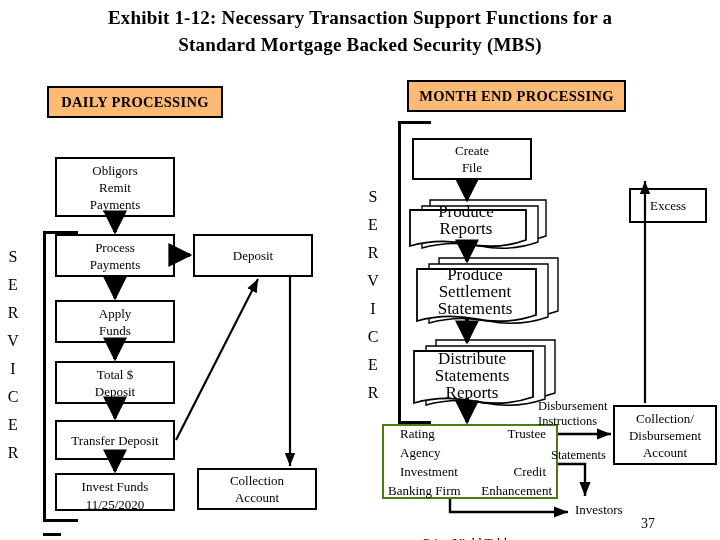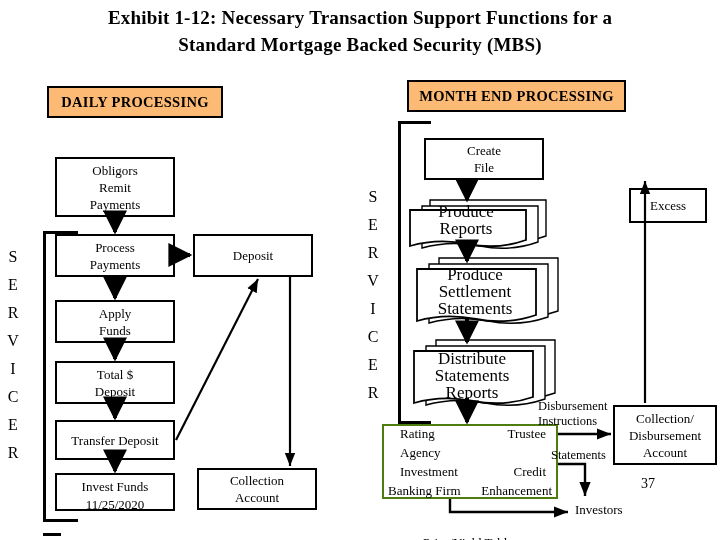--- a/index.html
+++ b/index.html
@@ -145,21 +145,21 @@
   <div class="box" style="left:55px;top:473px;width:120px;height:38px;justify-content:flex-start;padding-top:3px;">
     <span>Invest Funds</span>
   </div>
   <div class="lbl" style="left:55px;top:497px;width:120px;text-align:center;font-size:13px;">11/25/2020</div>
 
   <div class="box" style="left:197px;top:468px;width:120px;height:42px;">
     <span>Collection</span>
     <span>Account</span>
   </div>
 
-  <div class="box" style="left:424px;top:138px;width:120px;height:42px;">
+  <div class="box" style="left:412px;top:138px;width:120px;height:42px;">
     <span>Create</span>
     <span>File</span>
   </div>
 
   <div class="box" style="left:629px;top:144px;width:78px;height:35px;margin-top:44px;">
     <span>Excess</span>
   </div>
 
   <div class="docstack" style="left:408px;top:196px;width:140px;height:52px;">
     <svg width="140" height="52" viewBox="0 0 140 52">
@@ -230,21 +230,21 @@
     <div>Disbursement</div>
     <div>Instructions</div>
   </div>
 
   <div class="lbl" style="left:551px;top:448px;">Statements</div>
 
   <div class="lbl" style="left:575px;top:502px;font-size:13px;">Investors</div>
 
   <div class="lbl" style="left:423px;top:521px;font-size:13px;margin-top:14px;">Price/Yield Tables</div>
 
-  <div class="pagenum" style="left:641px;top:476px;">37</div>
+  <div class="pagenum" style="left:641px;top:516px;">37</div>
 
   <svg class="ov">
     <defs>
       <marker id="ah" markerWidth="7" markerHeight="7" refX="5.4" refY="3" orient="auto" markerUnits="strokeWidth">
         <path d="M0,0 L6,3 L0,6 z" fill="#000"></path>
       </marker>
       <marker id="ahs" markerWidth="8" markerHeight="8" refX="6" refY="3" orient="auto" markerUnits="strokeWidth">
         <path d="M0,0.6 L6,3 L0,5.4 z" fill="#000"></path>
       </marker>
     </defs>

